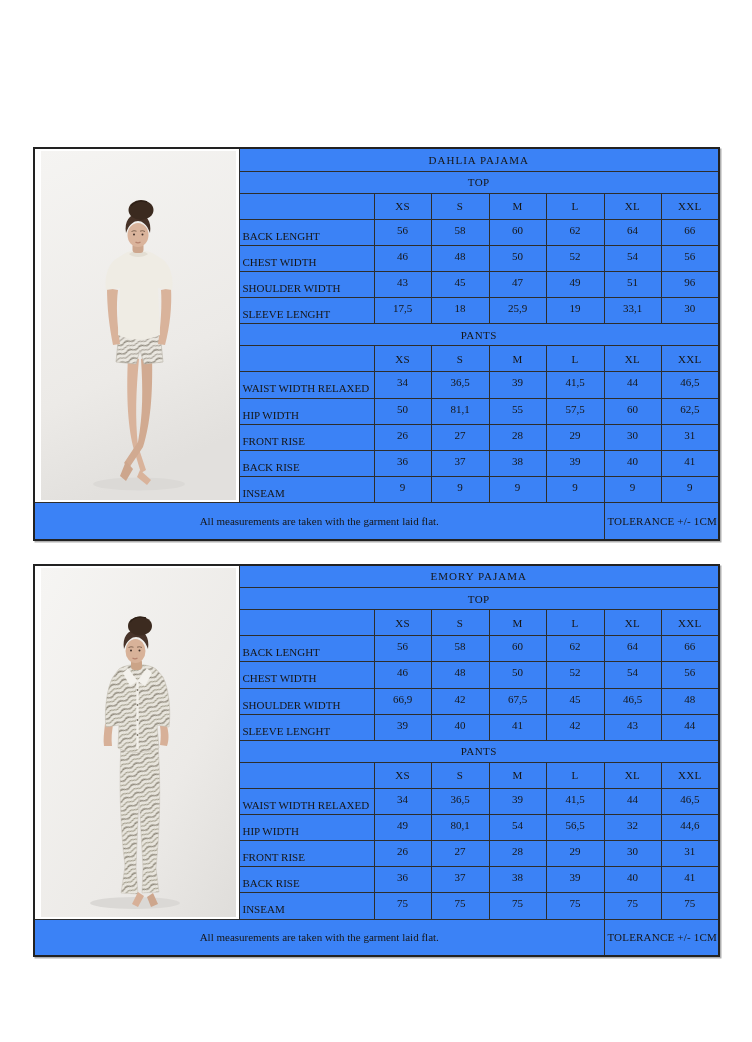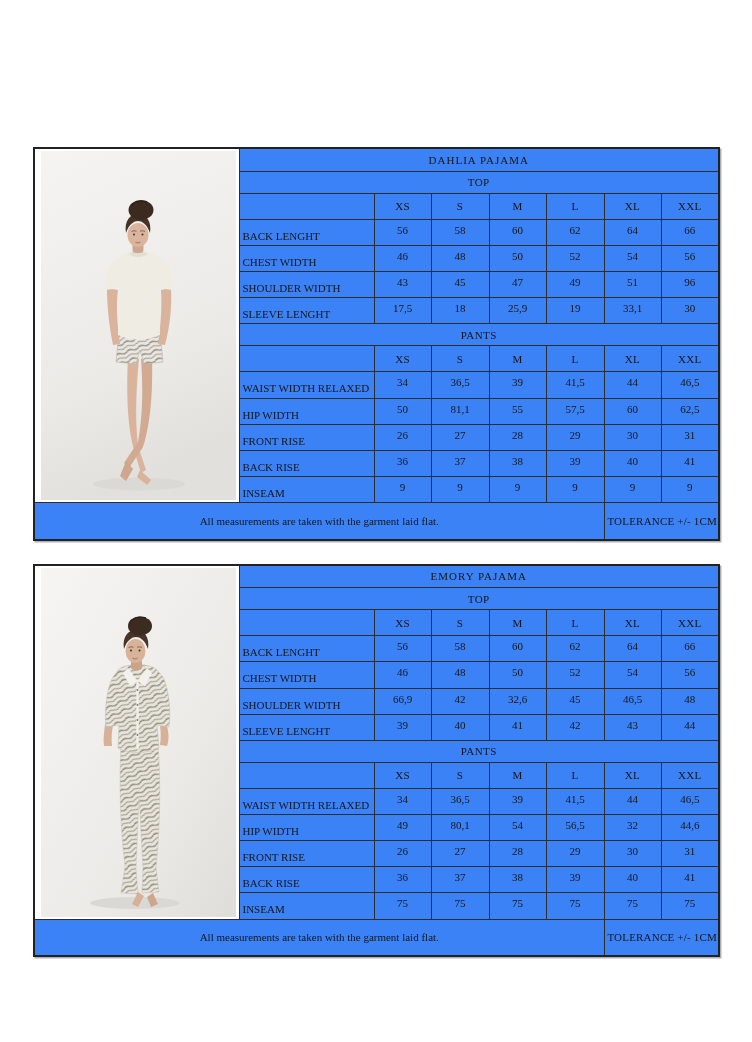--- a/index.html
+++ b/index.html
@@ -290,21 +290,21 @@
           <td class="val-cell">48</td>
           <td class="val-cell">50</td>
           <td class="val-cell">52</td>
           <td class="val-cell">54</td>
           <td class="val-cell">56</td>
         </tr>
         <tr class="r-data">
           <td class="label-cell">SHOULDER WIDTH</td>
           <td class="val-cell">66,9</td>
           <td class="val-cell">42</td>
-          <td class="val-cell">32,6</td>
+          <td class="val-cell">67,5</td>
           <td class="val-cell">45</td>
           <td class="val-cell">46,5</td>
           <td class="val-cell">48</td>
         </tr>
         <tr class="r-data">
           <td class="label-cell">SLEEVE LENGHT</td>
           <td class="val-cell">39</td>
           <td class="val-cell">40</td>
           <td class="val-cell">41</td>
           <td class="val-cell">42</td>

